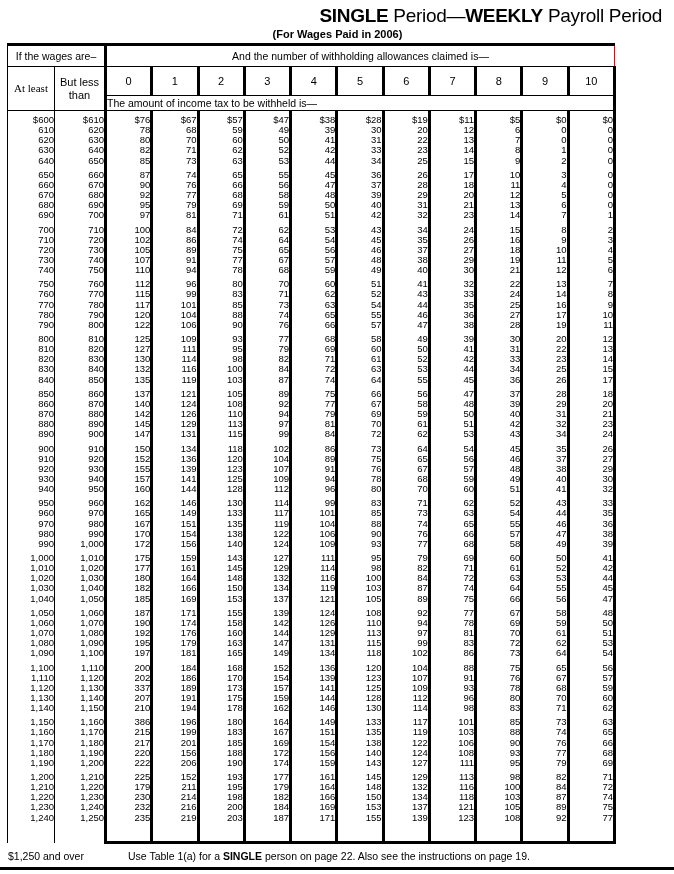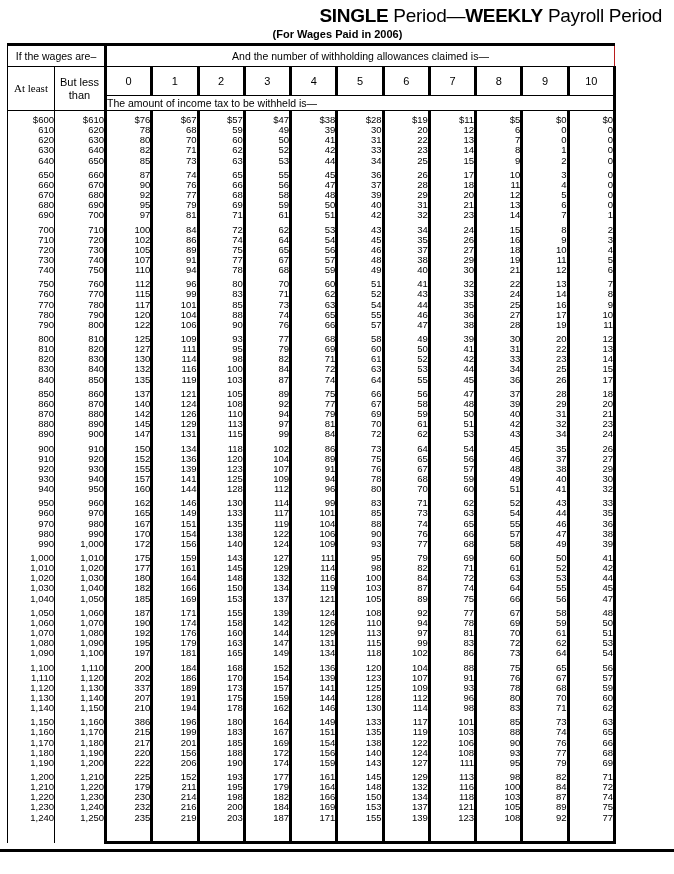--- a/index.html
+++ b/index.html
@@ -1080,16 +1080,20 @@
           <td class="av"></td>
           <td class="av"></td>
           <td class="av"></td>
           <td class="av"></td>
           <td class="av"></td>
           <td class="av"></td>
         </tr>
       </tbody>
   </table>
 
+  <div class="footer">
+    <div class="over">$1,250 and over</div>
+    <div class="note"><span>Use Table 1(a) for a </span><span class="b">SINGLE</span><span> person on page 22. Also see the instructions on page 19.</span></div>
+  </div>
 
   <div class="bottom-rule"></div>
 
 </div>
 
 </body></html>

